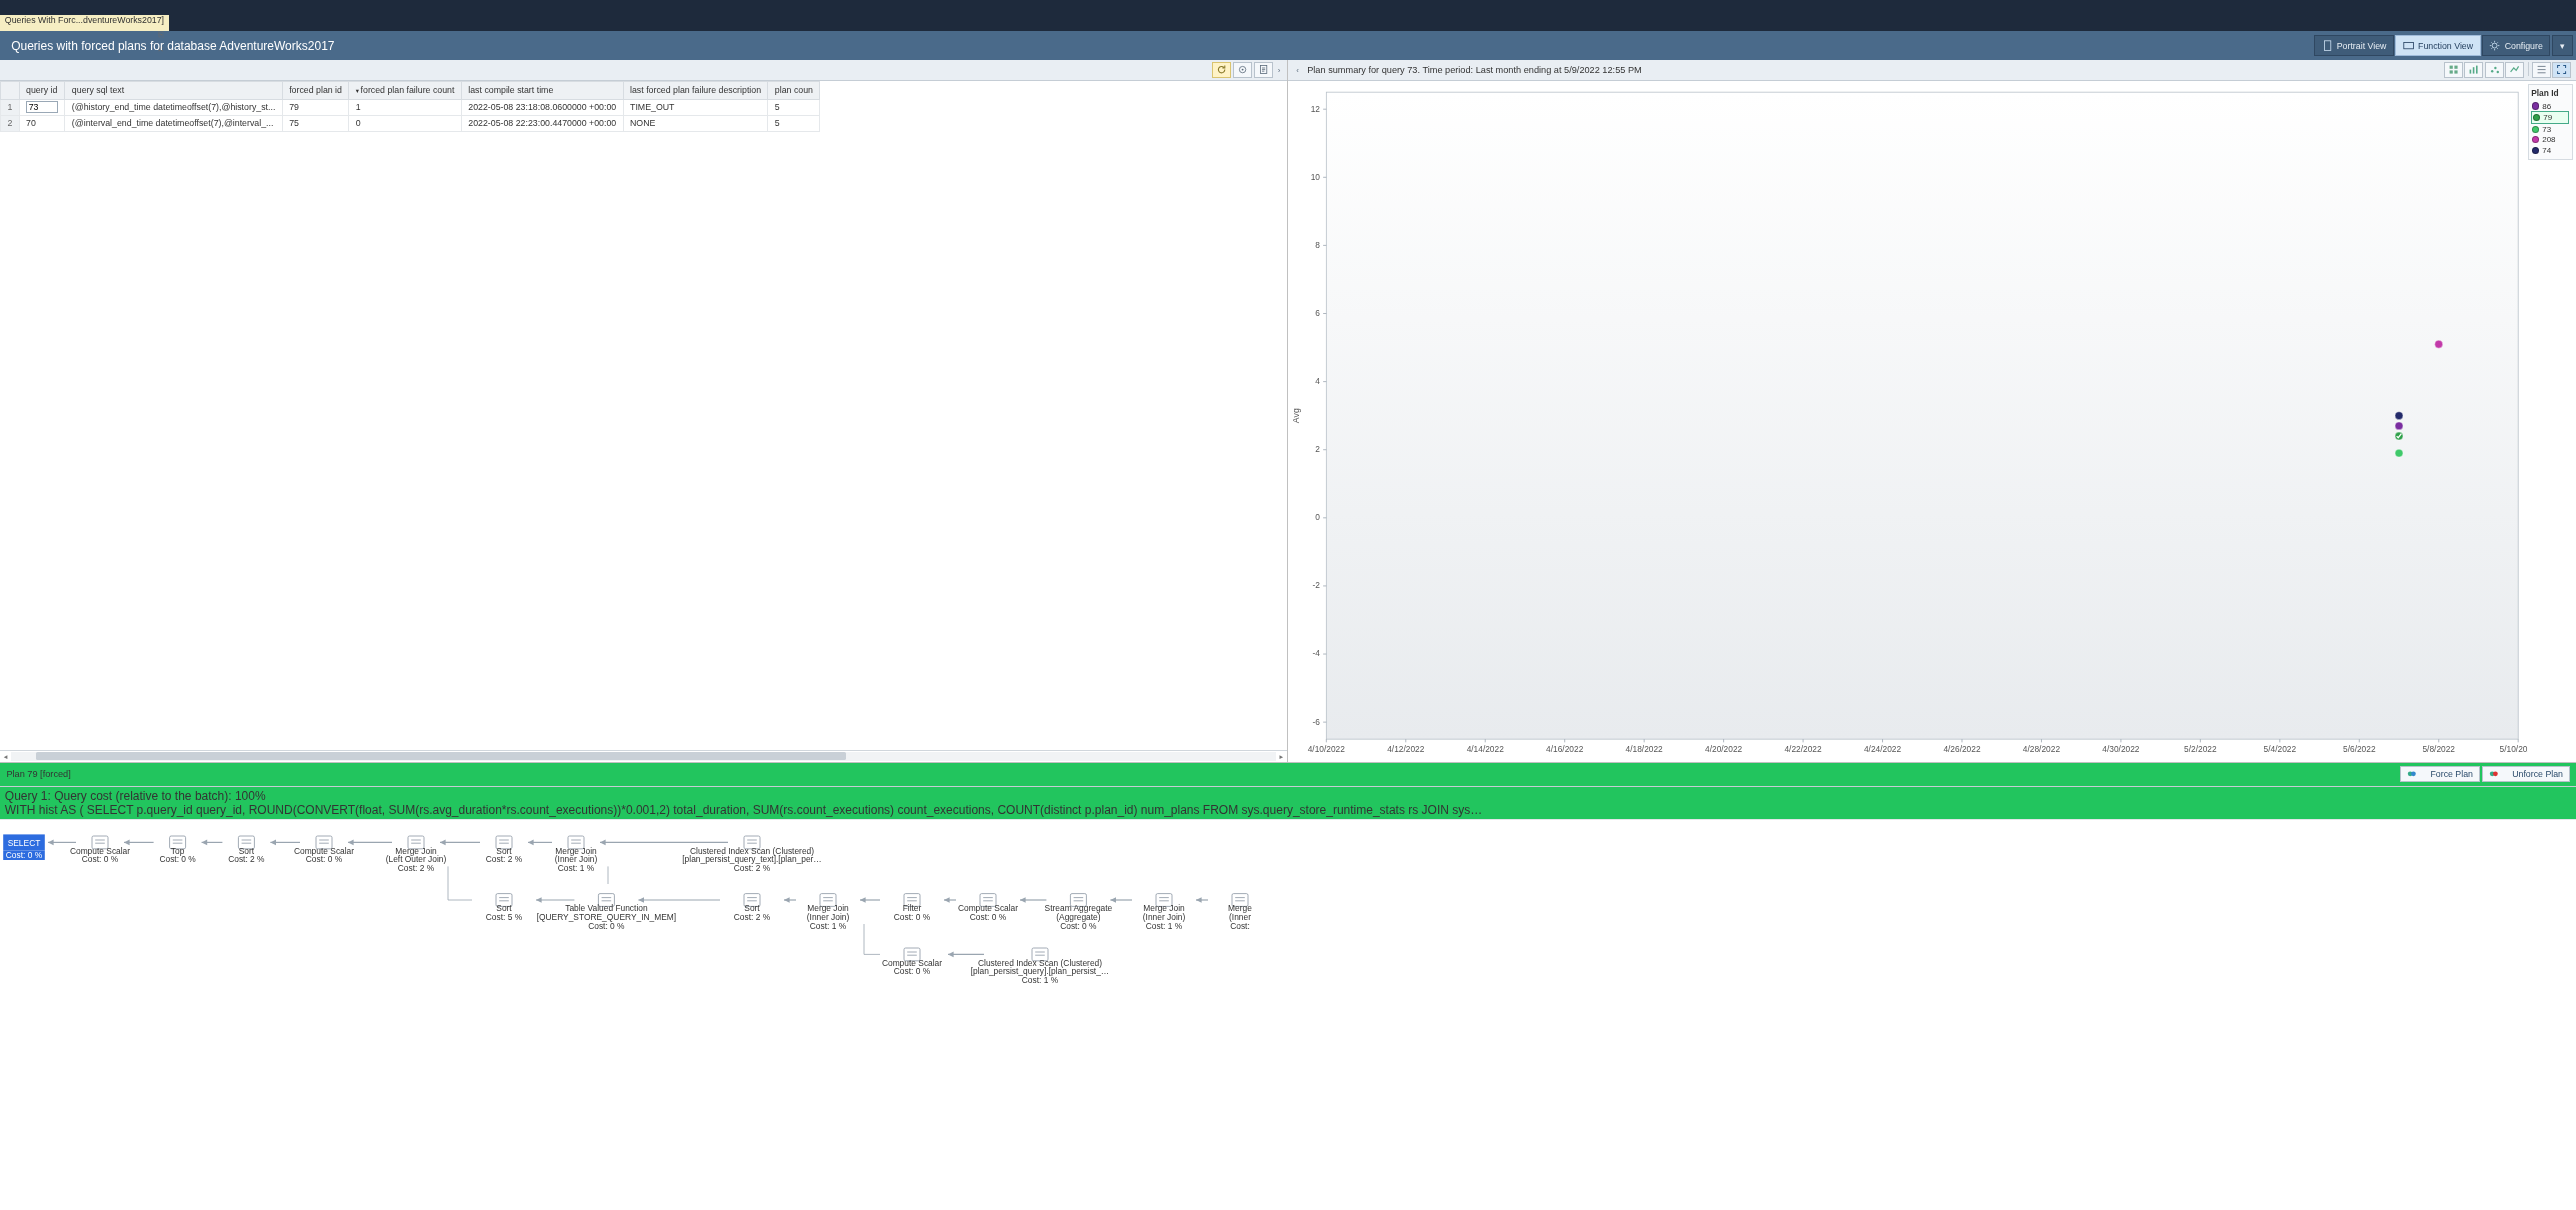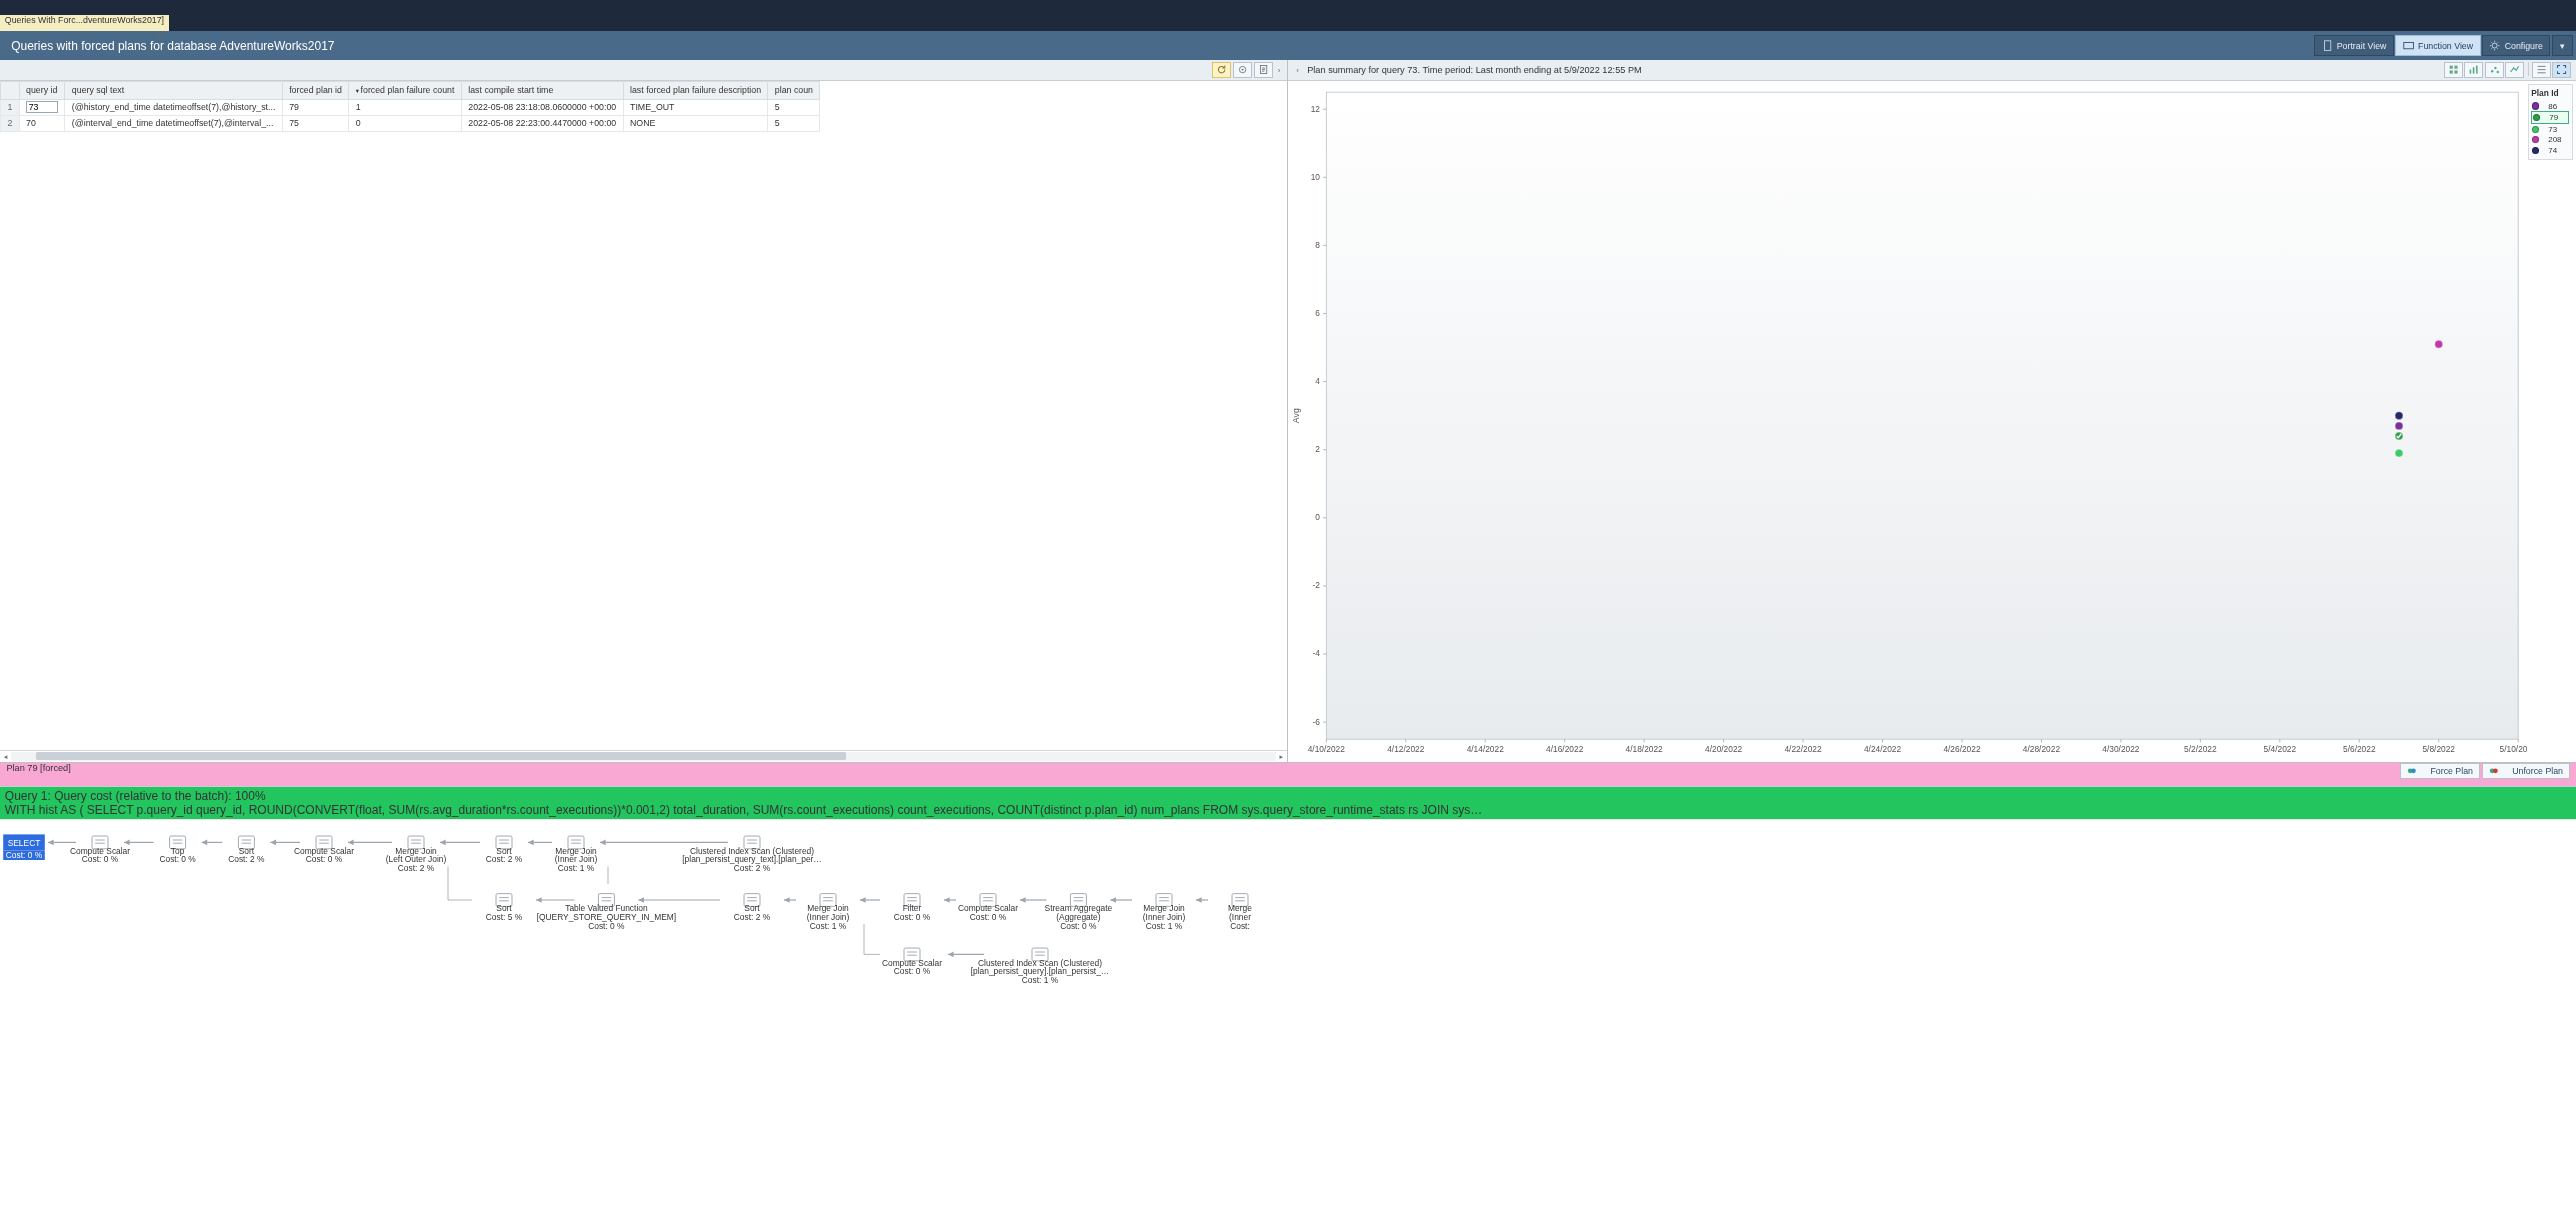--- a/index.html
+++ b/index.html
@@ -44,26 +44,26 @@
 
 #chart-pane { flex: 1; background: #fff; display: flex; flex-direction: column; min-width: 0; }
 #chart-head { height: 21px; background: #e9eef3; border-bottom: 0.8px solid #c5cdd5; display: flex; align-items: center; padding: 0 4.8px; gap: 4.8px; font-size: 9.2px; color: #333; }
 #chart-head .collapser { margin-right: 0; }
 #chart-tools { margin-left: auto; display: flex; gap: 1.6px; }
 #chart-body { flex: 1; display: flex; min-height: 0; }
 #chart-area { flex: 1; position: relative; }
 #chart-svg { width: 100%; height: 100%; }
 #legend { width: 45px; background: #fafbfc; border: 0.8px solid #d5dbe1; margin: 3.2px 3.2px 3.2px 0; padding: 3.2px 2.4px; font-size: 8px; color: #333; align-self: flex-start; }
 #legend .leg-title { font-weight: bold; font-size: 8.4px; margin-bottom: 2.4px; }
-#legend .leg-row { display: flex; align-items: center; gap: 9px; padding: 0.8px 0.8px; }
+#legend .leg-row { display: flex; align-items: center; gap: 3px; padding: 0.8px 0.8px; }
 #legend .leg-row.sel { border: 0.8px solid #4a8; background: #e9fff1; }
 #legend .swatch { width: 7.2px; height: 7.2px; border-radius: 50%; border: 0.8px solid rgba(0,0,0,.3); }
 
 
-#plan-head { height: 24px; background: #f9a8d4; border-bottom: 0.8px solid #c5cdd5; display: flex; padding: 0 6.4px; font-size: 9.2px; color: #333; }
+#plan-head { height: 24px; background: #22c55e; border-bottom: 0.8px solid #c5cdd5; display: flex; align-items: center; padding: 0 6.4px; font-size: 9.2px; color: #333; }
 #plan-tools { margin-left: auto; display: flex; gap: 2.4px; }
 .plan-btn { height: 16px; border: 0.8px solid #b8c2cc; background: #f5f8fb; font-size: 8.8px; color: #2a4a6a; display: flex; align-items: center; gap: 14px; padding: 0 5.6px; cursor: pointer; }
 .plan-btn .ico { width: 9.6px; height: 9.6px; display: inline-block; }
 #plan-query { background: #22c55e; border-bottom: 0.8px solid #e3e6e9; padding: 2.4px 4.8px; font-family: Consolas, monospace; font-size: 12px; color: #333; white-space: nowrap; overflow: hidden; }
 #plan-canvas { flex: 1; background: #fff; overflow: auto; position: relative; }
 #plan-svg { min-width: 1245px; height: 184px; display: block; }
 
 
 .pn { font-family: "Segoe UI", sans-serif; }
 .pn text { font-size: 10.5px; fill: #333; }

